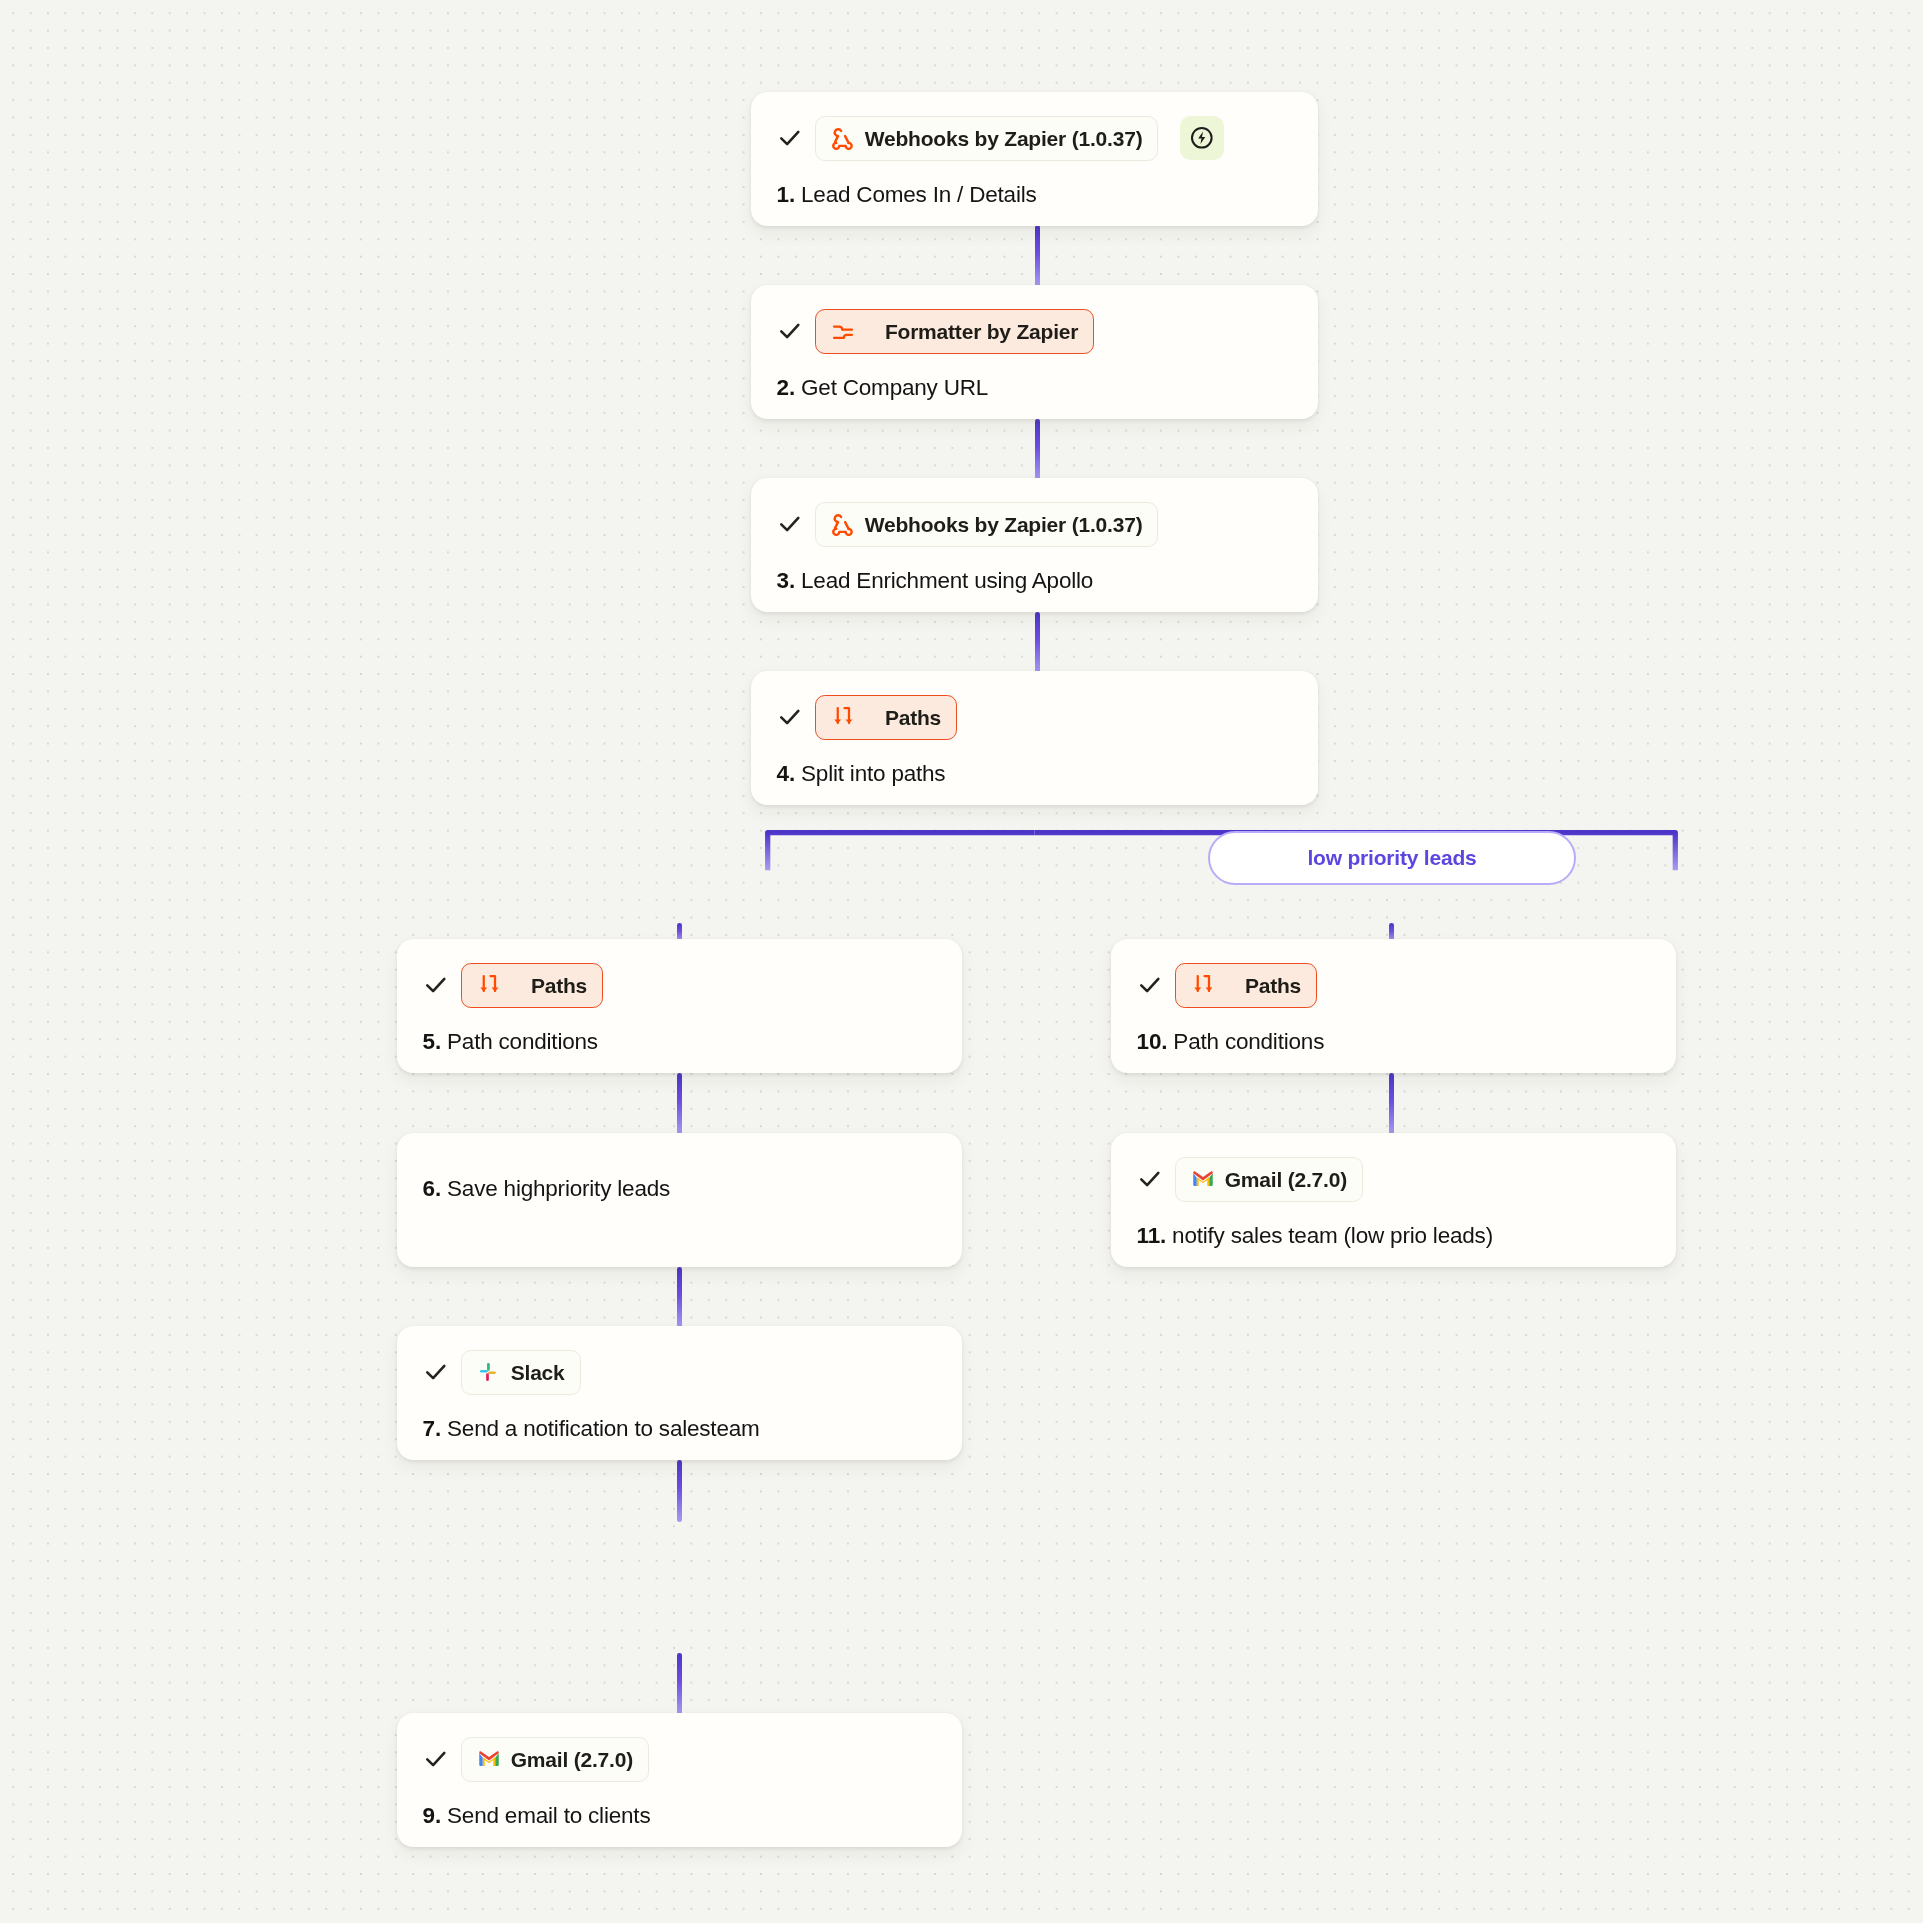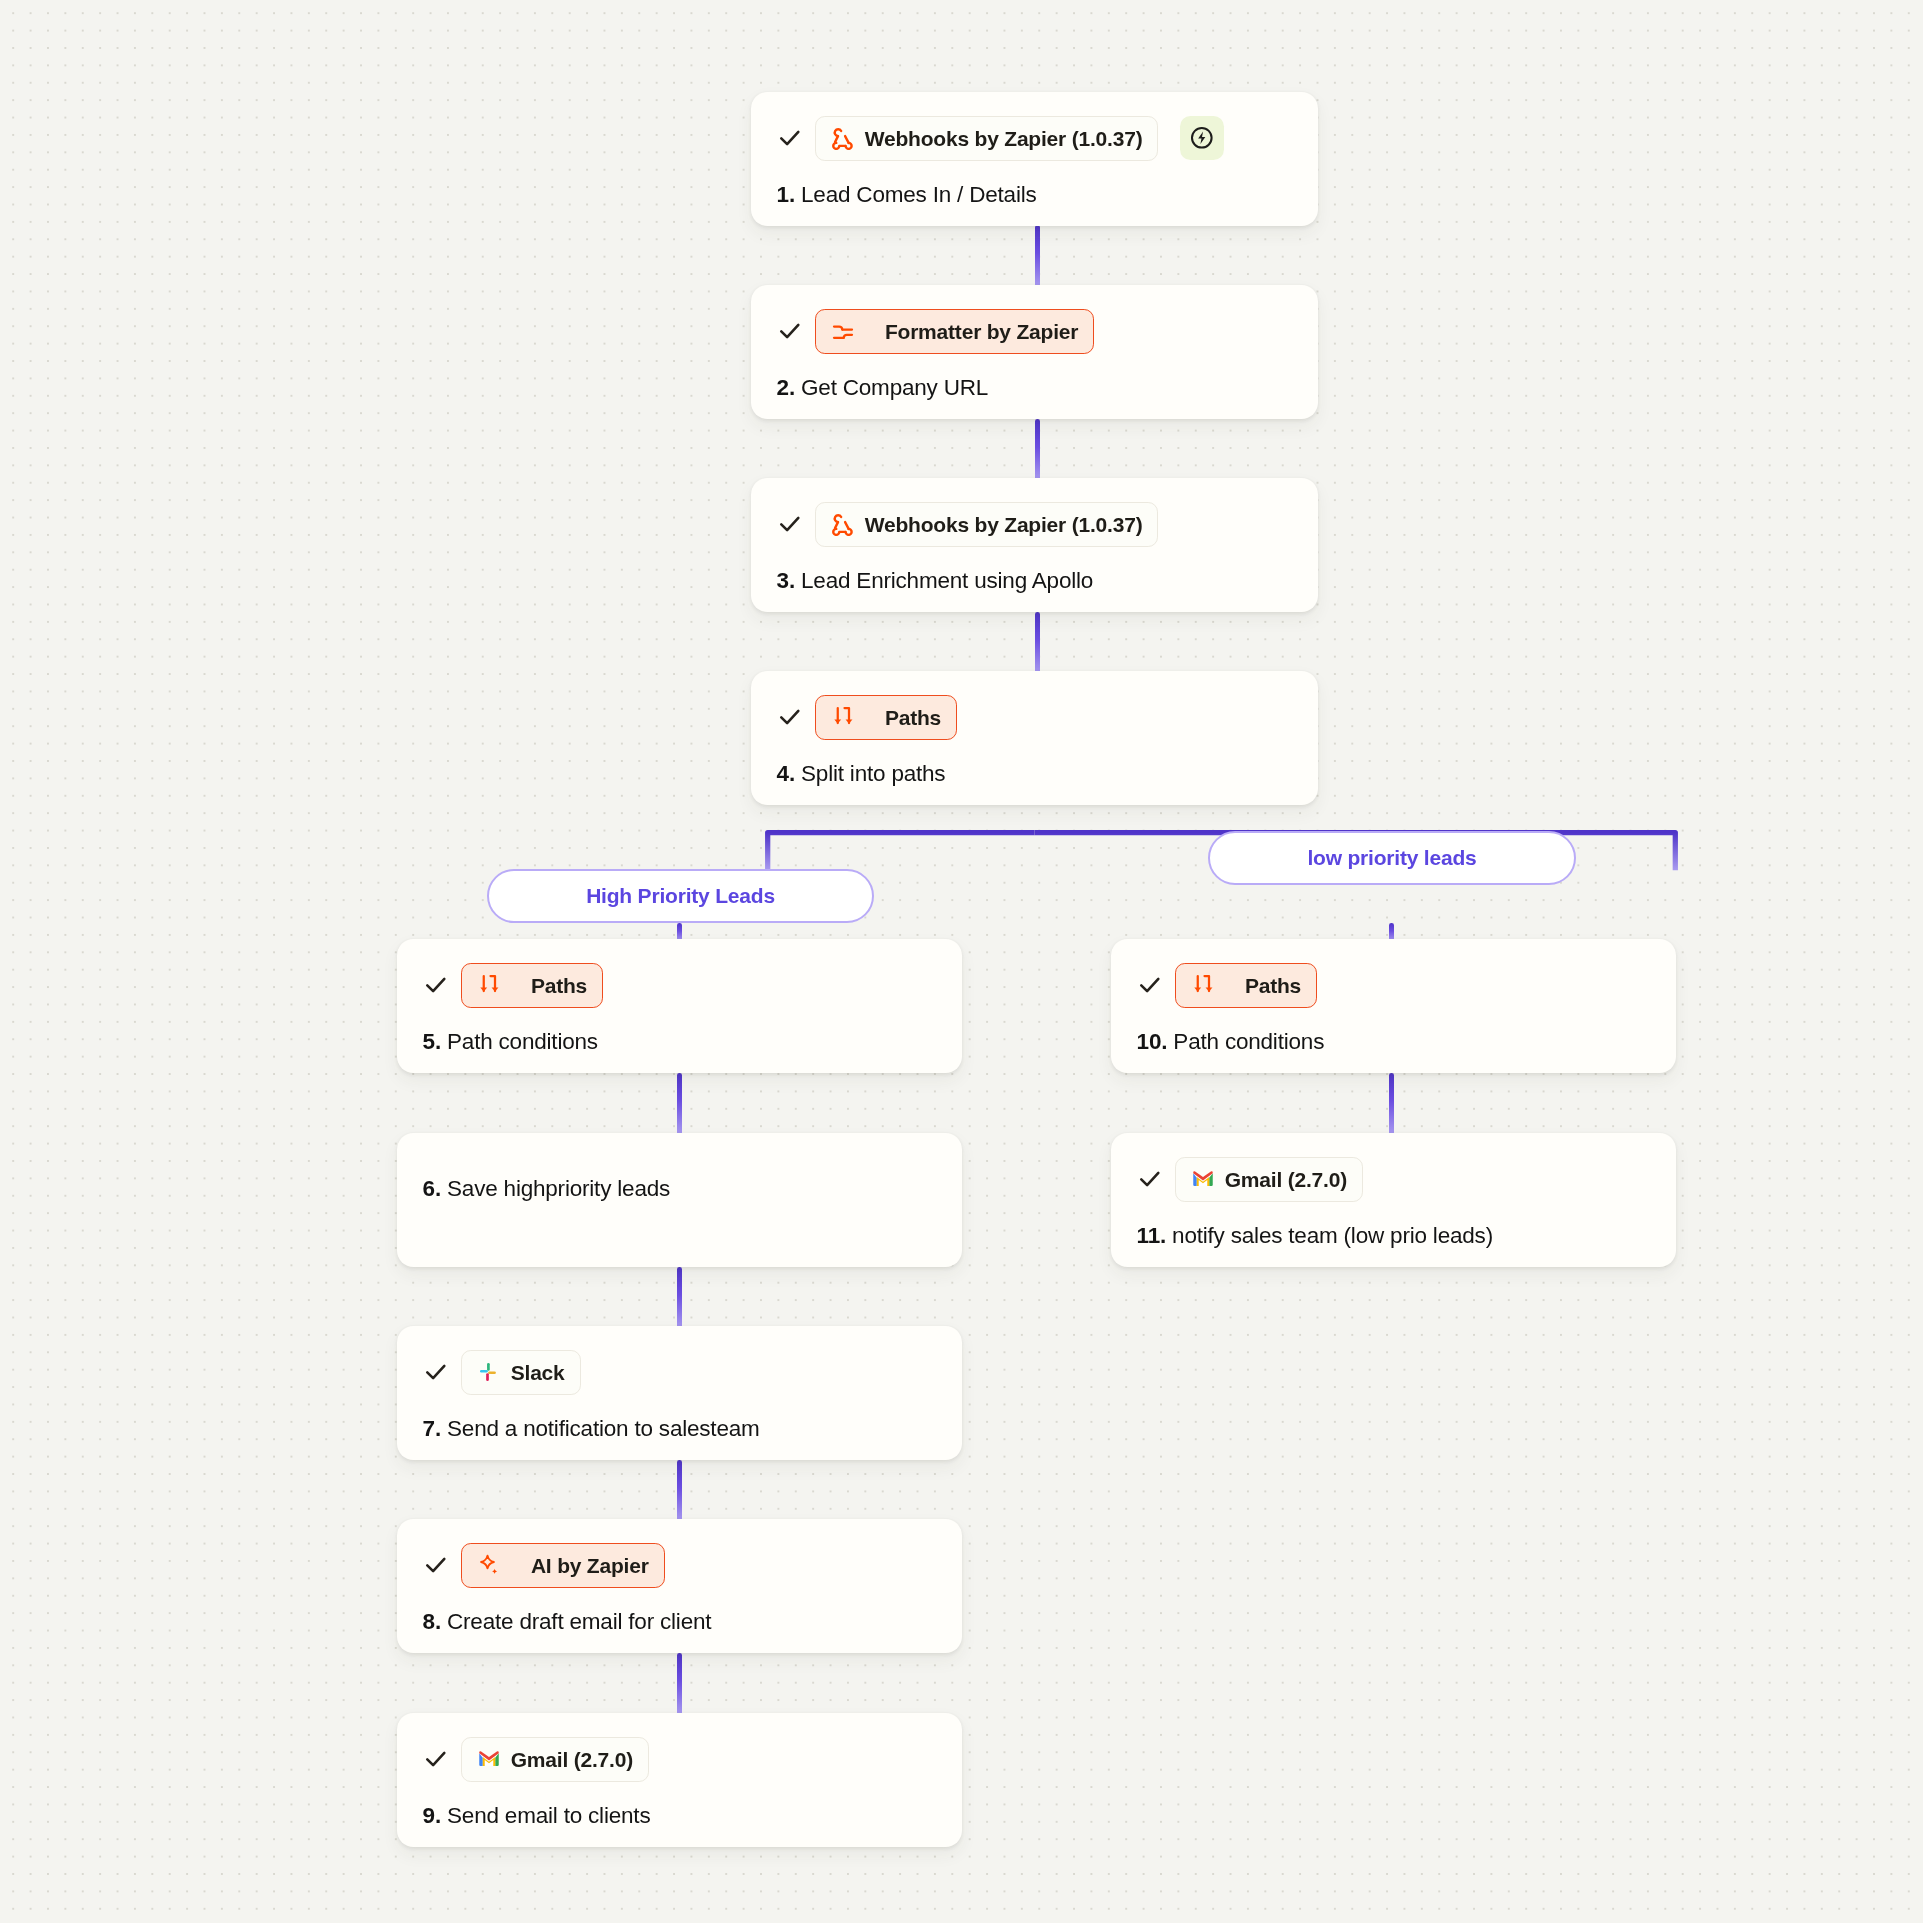--- a/index.html
+++ b/index.html
@@ -247,23 +247,20 @@
         </span>
         <span class="chip-label">Paths</span>
       </span>
     </div>
     <div class="card-title">
       <span class="num">4.</span>
       <span>Split into paths</span>
     </div>
   </div>
 
-  <div class="pill" style="left:487px; top:869px; width:387px;">
-    <span>High Priority Leads</span>
-  </div>
 
   <div class="pill" style="left:1208px; top:831px; width:368px;">
     <span>low priority leads</span>
   </div>
 
   <div class="card" style="left:397px; top:939px; width:565px; height:134px;">
     <div class="card-head">
       <span class="check">
         <svg viewBox="0 0 24 24" width="25.6" height="25.6" fill="none" stroke="#26221c" stroke-width="2.4" stroke-linecap="round" stroke-linejoin="round">
           <path d="M4 12.5 L9.5 18 L20 6.5"></path>
@@ -324,42 +321,20 @@
         </span>
         <span class="chip-label">Slack</span>
       </span>
     </div>
     <div class="card-title">
       <span class="num">7.</span>
       <span>Send a notification to salesteam</span>
     </div>
   </div>
 
-  <div class="card" style="left:397px; top:1519px; width:565px; height:134px;">
-    <div class="card-head">
-      <span class="check">
-        <svg viewBox="0 0 24 24" width="25.6" height="25.6" fill="none" stroke="#26221c" stroke-width="2.4" stroke-linecap="round" stroke-linejoin="round">
-          <path d="M4 12.5 L9.5 18 L20 6.5"></path>
-        </svg>
-      </span>
-      <span class="chip accent">
-        <span class="chip-icon">
-          <svg viewBox="0 0 32 32" width="24" height="24">
-            <path d="M14 3.5c1.2 5.2 3.3 7.3 8.5 8.5-5.2 1.2-7.3 3.3-8.5 8.5-1.2-5.2-3.3-7.3-8.5-8.5 5.2-1.2 7.3-3.3 8.5-8.5z" fill="none" stroke="#ff4a00" stroke-width="2.6" stroke-linejoin="round"></path>
-            <path d="M23.5 21c.5 2.1 1.4 3 3.5 3.5-2.1.5-3 1.4-3.5 3.5-.5-2.1-1.4-3-3.5-3.5 2.1-.5 3-1.4 3.5-3.5z" fill="#ff4a00"></path>
-          </svg>
-        </span>
-        <span class="chip-label">AI by Zapier</span>
-      </span>
-    </div>
-    <div class="card-title">
-      <span class="num">8.</span>
-      <span>Create draft email for client</span>
-    </div>
-  </div>
 
   <div class="card" style="left:397px; top:1713px; width:565px; height:134px;">
     <div class="card-head">
       <span class="check">
         <svg viewBox="0 0 24 24" width="25.6" height="25.6" fill="none" stroke="#26221c" stroke-width="2.4" stroke-linecap="round" stroke-linejoin="round">
           <path d="M4 12.5 L9.5 18 L20 6.5"></path>
         </svg>
       </span>
       <span class="chip">
         <span class="chip-icon">

